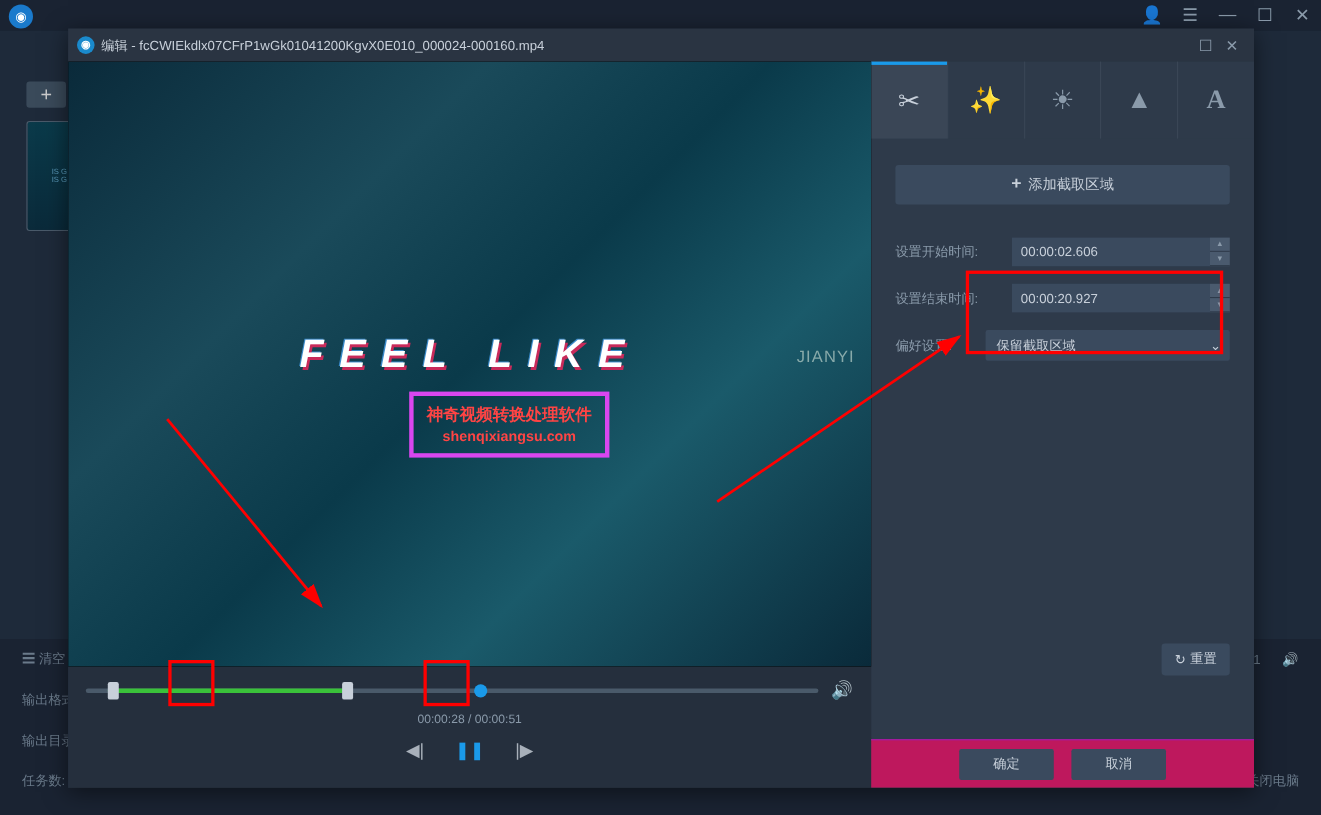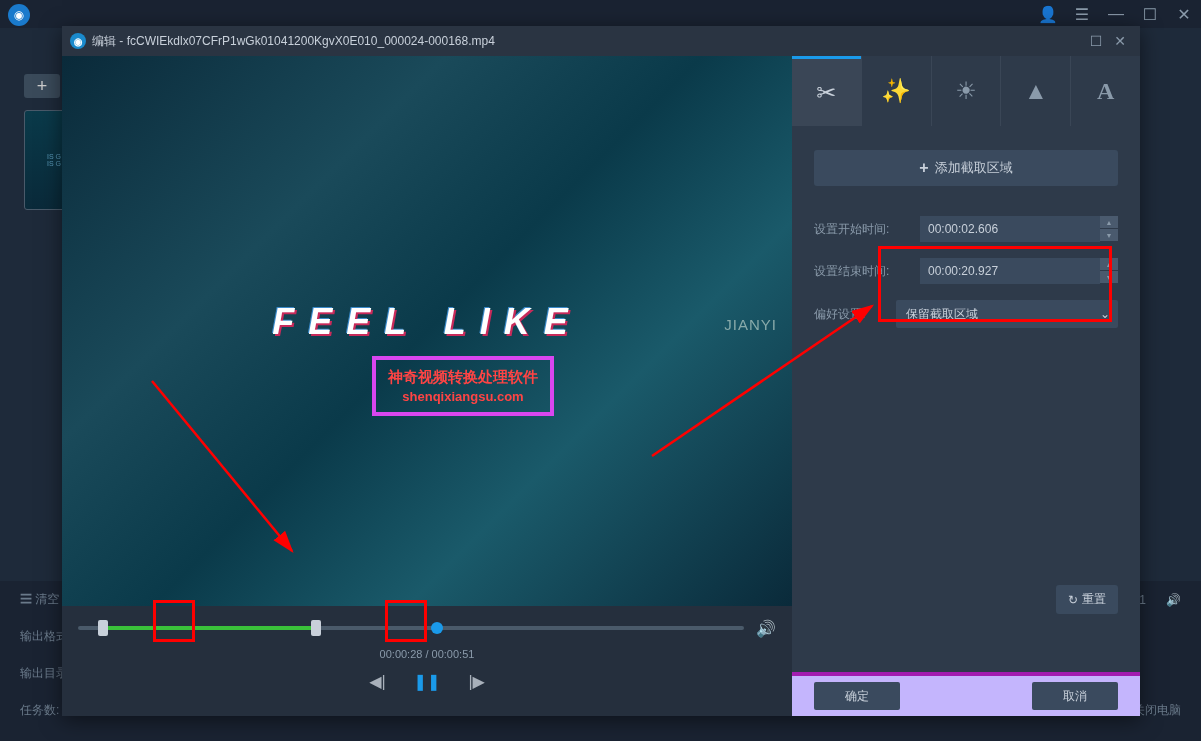--- a/index.html
+++ b/index.html
@@ -60,21 +60,21 @@
     .time-settings { margin-top: 30px; }
     .setting-row { display: flex; align-items: center; margin-bottom: 16px; }
     .setting-label { width: 82px; color: #8a9aaa; font-size: 12px; }
     .setting-input-wrap { flex: 1; display: flex; padding-left: 24px; }
     .setting-input { flex: 1; height: 26px; background: #3a4a5e; border: none; color: #c8d0da; padding: 0 8px; font-size: 12px; }
     .spinner { width: 18px; display: flex; flex-direction: column; }
     .spin-btn { flex: 1; background: #4a5a6e; border: none; border-bottom: 1px solid #2e3a4a; cursor: pointer; color: #8a9aaa; font-size: 7px; display: flex; align-items: center; justify-content: center; }
     .pref-row { display: flex; align-items: center; margin-top: 12px; }
     .pref-select { flex: 1; height: 28px; background: #3a4a5e; color: #c8d0da; padding: 0 8px 0 10px; font-size: 12px; display: flex; align-items: center; justify-content: space-between; cursor: pointer; border-radius: 2px; }
     .reset-btn { position: absolute; right: 22px; bottom: 58px; background: #3a4a5e; border: none; color: #c8d0da; padding: 6px 12px; font-size: 12px; border-radius: 3px; cursor: pointer; display: flex; align-items: center; gap: 4px; }
-    .dialog-footer { height: 44px; background: #c4b5fd; display: flex; align-items: center; justify-content: space-between; padding: 0 22px; gap: 16px; border-top: 4px solid #a21caf; }
+    .dialog-footer { height: 44px; background: #be185d; display: flex; align-items: center; justify-content: center; padding: 0 22px; gap: 16px; border-top: 1px solid #a21caf; }
     .footer-btn { width: 86px; height: 28px; background: #3a4a5e; border: none; color: #c8d0da; font-size: 12px; border-radius: 2px; cursor: pointer; }
     
     .main-logo { position: absolute; left: 8px; top: 4px; width: 22px; height: 22px; background: #1a7acc; border-radius: 50%; display:flex; align-items:center; justify-content:center; color:#fff; font-size:12px; }
   </style>
 </head>
 <body>
 
 <div class="main-window">
   <div class="main-logo">◉</div>
   <div class="main-titlebar">
@@ -102,21 +102,21 @@
       <span>准备就绪</span>
       <span style="margin-left:auto">转换完成后关闭电脑</span>
     </div>
   </div>
 </div>
 
 <div class="editor-dialog">
   <div class="editor-titlebar">
     <div class="app-icon">◉</div>
     <span class="title-text">
-      <span>编辑 - </span><span>fcCWIEkdlx07CFrP1wGk01041200KgvX0E010_000024-000168.mp4</span>
+      <span>编辑 - </span><span>fcCWIEkdlx07CFrP1wGk01041200KgvX0E010_000024-000160.mp4</span>
     </span>
     <span class="tb-btn">☐</span>
     <span class="tb-btn">✕</span>
   </div>
 
   <div class="editor-body">
 
     <div class="video-panel">
       <div class="video-preview">
         <div class="video-frame"></div>

